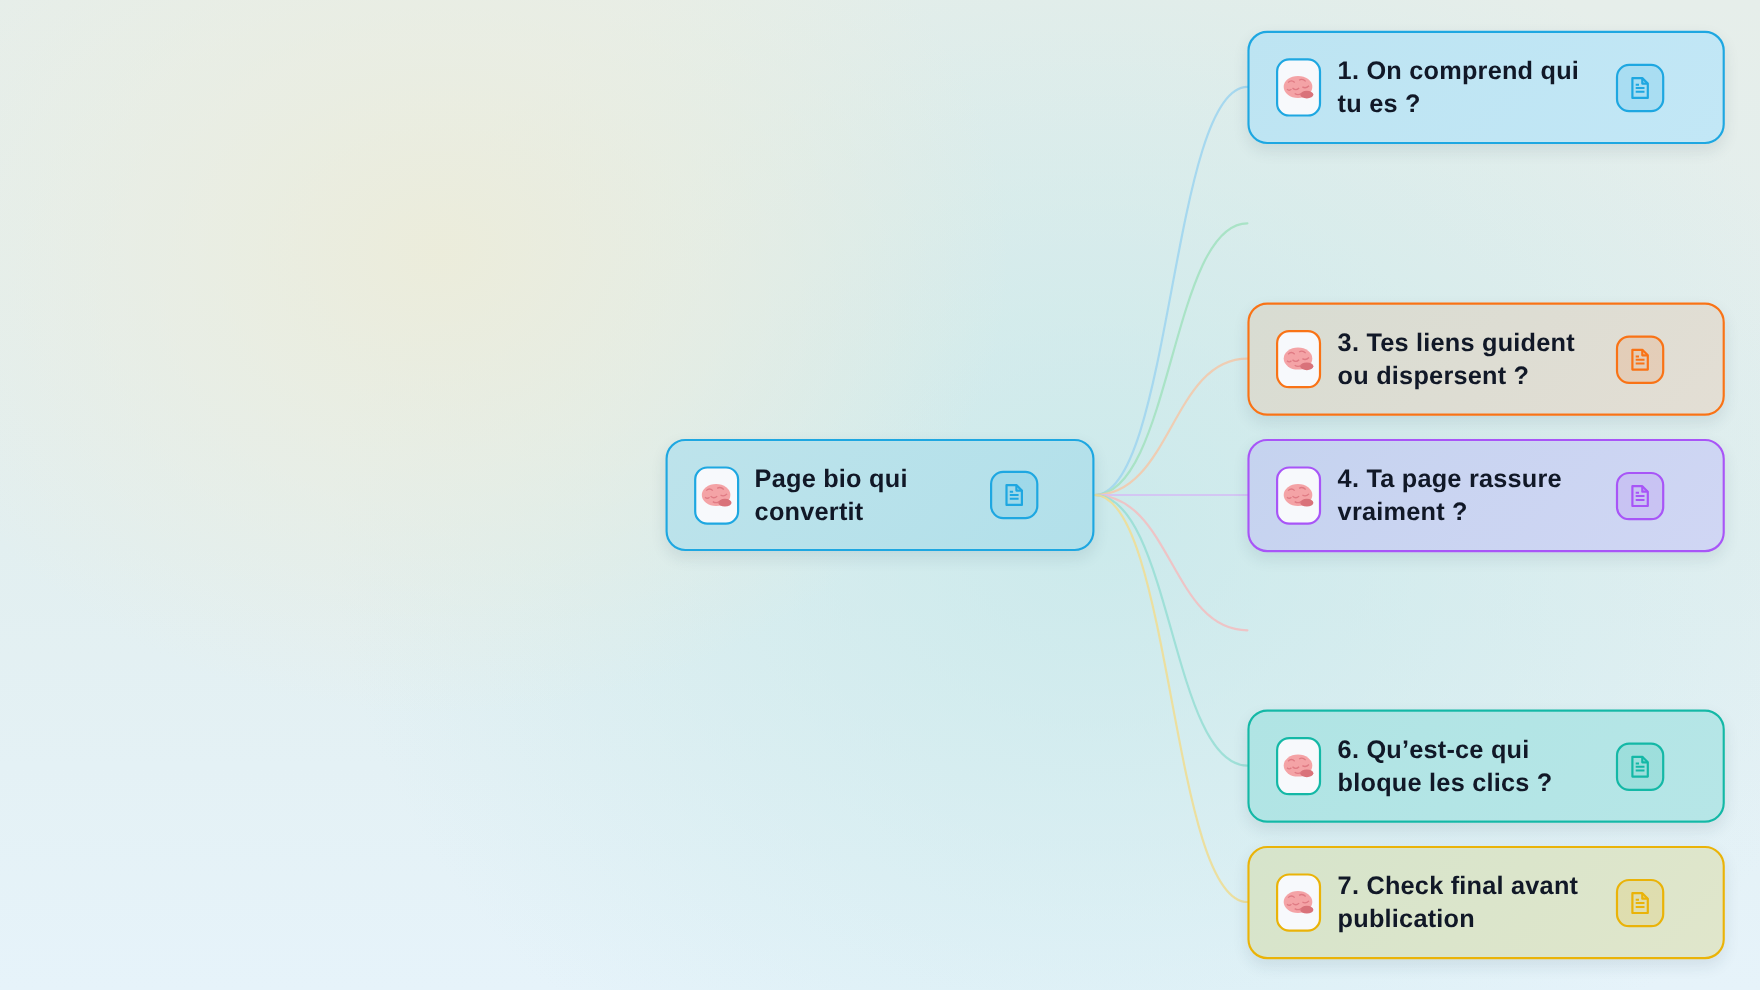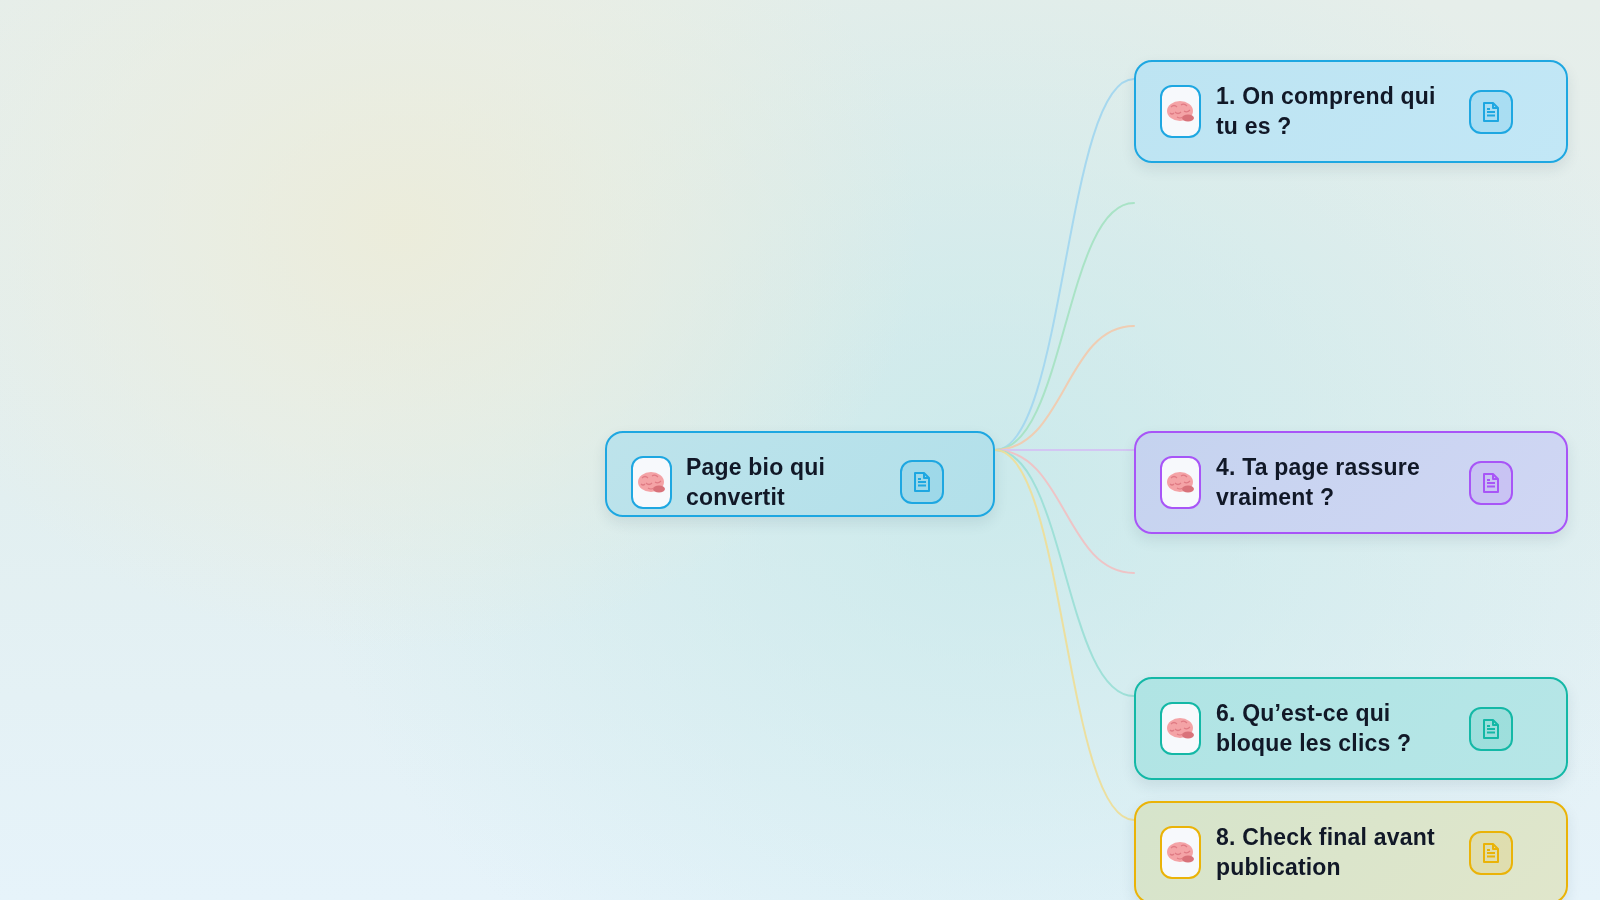--- a/index.html
+++ b/index.html
@@ -29,21 +29,20 @@
     pointer-events: none;
   }
   .node {
     position: absolute;
     box-sizing: border-box;
     border: 2px solid;
     border-radius: 18px;
     display: flex;
     align-items: center;
     box-shadow: 0 6px 14px rgba(30, 60, 80, 0.10);
-    margin-top: 32px;
   }
   .node .brain-box {
     position: absolute;
     width: 41px;
     height: 53px;
     box-sizing: border-box;
     border: 2px solid;
     border-radius: 12px;
     background: #f7f9fc;
     display: flex;
@@ -66,21 +65,21 @@
     box-sizing: border-box;
     border: 2px solid;
     border-radius: 12px;
     display: flex;
     align-items: center;
     justify-content: center;
     cursor: pointer;
   }
   
   .root {
-    left: 605px; top: 399px; width: 390px; height: 86px;
+    left: 605px; top: 399px; width: 390px; height: 102px;
   }
   .root .brain-box { left: 24px; top: 23px; }
   .root .label { left: 79px; top: 19px; width: 190px; }
   .root .doc-btn { left: 293px; top: 27px; }
 
   .child {
     left: 1134px; width: 434px; height: 103px;
   }
   .child .brain-box { left: 24px; top: 23px; }
   .child .label { left: 80px; top: 19px; width: 240px; }
@@ -133,20 +132,37 @@
     <div class="doc-btn" style="border-color:#1ea7e1; background:rgba(30,167,225,0.14);">
       <svg width="18" height="22" viewBox="0 0 18 22">
         <path d="M2 2 h9 l5 5 v13 h-14 z" fill="none" stroke="#1ea7e1" stroke-width="2" stroke-linejoin="round"></path>
         <path d="M11 2 v5 h5" fill="none" stroke="#1ea7e1" stroke-width="2" stroke-linejoin="round"></path>
         <path d="M5 11 h8 M5 14.5 h8 M5 8 h3" stroke="#1ea7e1" stroke-width="1.8"></path>
       </svg>
     </div>
   </div>
 
 
+  <div class="node child" style="top:275px; border-color:#f97316; background:linear-gradient(135deg,#d8dcd2 0%,#e3ded4 100%);">
+    <div class="brain-box" style="border-color:#f97316;">
+      <svg width="30" height="26" viewBox="0 0 30 26">
+        <ellipse cx="14" cy="12" rx="13" ry="10" fill="#f4a3a6"></ellipse>
+        <ellipse cx="22" cy="19" rx="6" ry="3.5" fill="#d9727a"></ellipse>
+        <path d="M5 8 q3 -3 6 0 M9 13 q3 3 6 0 M15 6 q3 -2 6 1 M18 12 q3 2 6 -1 M4 14 q2 2 4 0 M11 18 q3 2 6 0" stroke="#e07b84" stroke-width="1.2" fill="none"></path>
+      </svg>
+    </div>
+    <div class="label">3. Tes liens guident ou dispersent ?</div>
+    <div class="doc-btn" style="border-color:#f97316; background:rgba(249,115,22,0.14);">
+      <svg width="18" height="22" viewBox="0 0 18 22">
+        <path d="M2 2 h9 l5 5 v13 h-14 z" fill="none" stroke="#f97316" stroke-width="2" stroke-linejoin="round"></path>
+        <path d="M11 2 v5 h5" fill="none" stroke="#f97316" stroke-width="2" stroke-linejoin="round"></path>
+        <path d="M5 11 h8 M5 14.5 h8 M5 8 h3" stroke="#f97316" stroke-width="1.8"></path>
+      </svg>
+    </div>
+  </div>
 
   <div class="node child" style="top:399px; border-color:#a855f7; background:linear-gradient(135deg,#c5d3ef 0%,#d0d6f4 100%);padding-left:24px;">
     <div class="brain-box" style="border-color:#a855f7;">
       <svg width="30" height="26" viewBox="0 0 30 26">
         <ellipse cx="14" cy="12" rx="13" ry="10" fill="#f4a3a6"></ellipse>
         <ellipse cx="22" cy="19" rx="6" ry="3.5" fill="#d9727a"></ellipse>
         <path d="M5 8 q3 -3 6 0 M9 13 q3 3 6 0 M15 6 q3 -2 6 1 M18 12 q3 2 6 -1 M4 14 q2 2 4 0 M11 18 q3 2 6 0" stroke="#e07b84" stroke-width="1.2" fill="none"></path>
       </svg>
     </div>
     <div class="label">4. Ta page rassure vraiment ?</div>
@@ -179,21 +195,21 @@
   </div>
 
   <div class="node child" style="top:769px; border-color:#eab308; background:linear-gradient(135deg,#d6e4cb 0%,#e0e6cb 100%);">
     <div class="brain-box" style="border-color:#eab308;">
       <svg width="30" height="26" viewBox="0 0 30 26">
         <ellipse cx="14" cy="12" rx="13" ry="10" fill="#f4a3a6"></ellipse>
         <ellipse cx="22" cy="19" rx="6" ry="3.5" fill="#d9727a"></ellipse>
         <path d="M5 8 q3 -3 6 0 M9 13 q3 3 6 0 M15 6 q3 -2 6 1 M18 12 q3 2 6 -1 M4 14 q2 2 4 0 M11 18 q3 2 6 0" stroke="#e07b84" stroke-width="1.2" fill="none"></path>
       </svg>
     </div>
-    <div class="label">8. Check final avant publication</div>
+    <div class="label">7. Check final avant publication</div>
     <div class="doc-btn" style="border-color:#eab308; background:rgba(234,179,8,0.14);">
       <svg width="18" height="22" viewBox="0 0 18 22">
         <path d="M2 2 h9 l5 5 v13 h-14 z" fill="none" stroke="#eab308" stroke-width="2" stroke-linejoin="round"></path>
         <path d="M11 2 v5 h5" fill="none" stroke="#eab308" stroke-width="2" stroke-linejoin="round"></path>
         <path d="M5 11 h8 M5 14.5 h8 M5 8 h3" stroke="#eab308" stroke-width="1.8"></path>
       </svg>
     </div>
   </div>
 
 </div>

